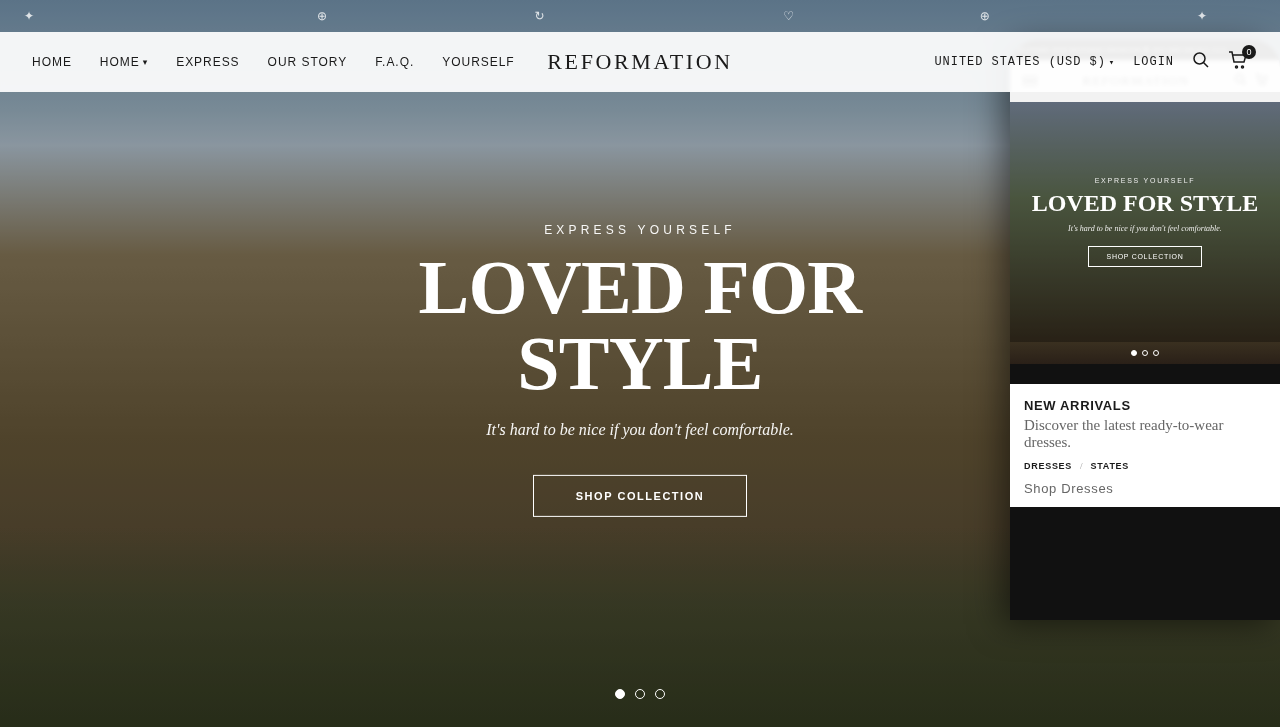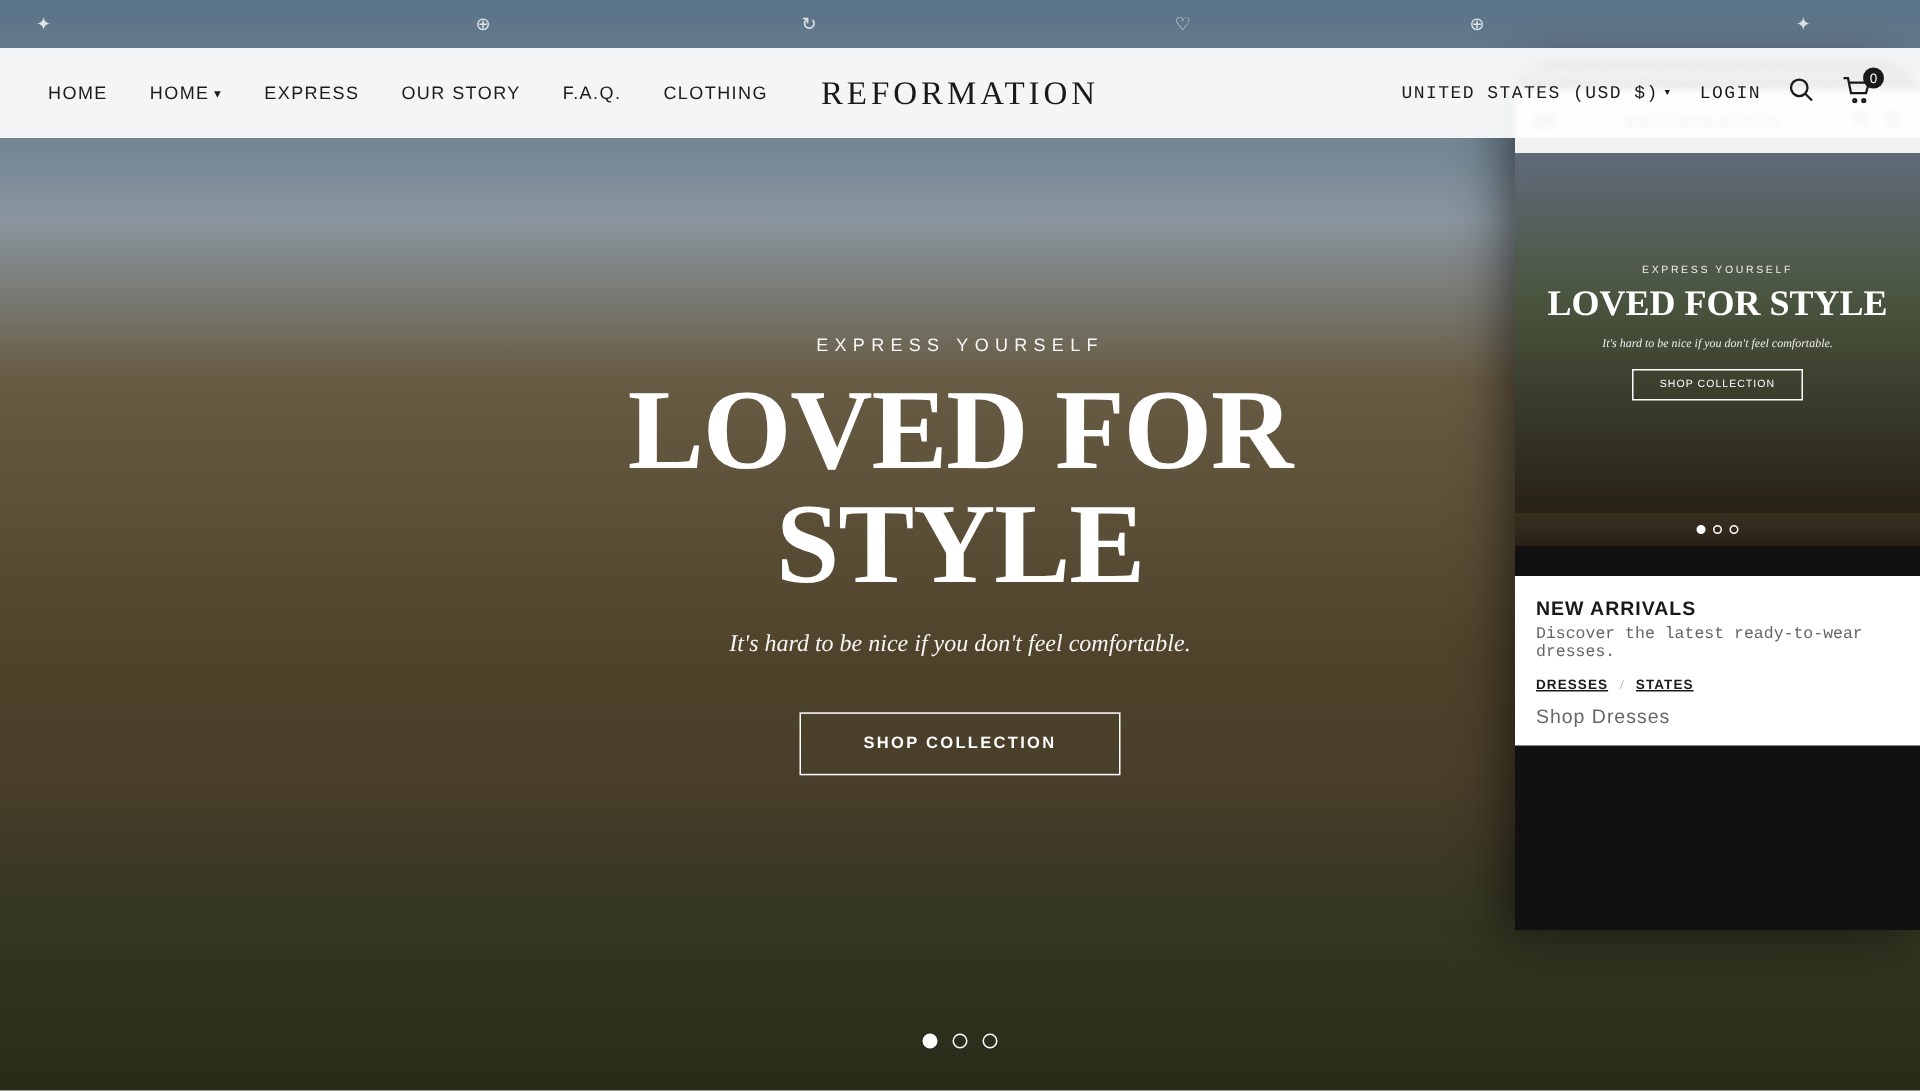--- a/index.html
+++ b/index.html
@@ -408,40 +408,39 @@
     .phone-arrivals-title {
       font-size: 13px;
       font-weight: 700;
       font-family: 'Arial', sans-serif;
       letter-spacing: 0.05em;
       margin-bottom: 4px;
       color: #1a1a1a;
     }
 
     .phone-arrivals-sub {
-      font-size: 11px;
+      font-size: 15px;
       color: #666;
       margin-bottom: 10px;
-      font-family: Liberation Mono, monospace;
+      font-family: Liberation Serif, serif;
     }
 
     .phone-links {
       display: flex;
       gap: 8px;
       align-items: center;
       margin-bottom: 8px;
     }
 
     .phone-link {
       font-size: 9px;
       font-family: 'Arial', sans-serif;
       letter-spacing: 0.08em;
       font-weight: 600;
       color: #1a1a1a;
-      text-decoration: underline;
       cursor: pointer;
     }
 
     .phone-link-divider {
       color: #999;
       font-size: 9px;
     }
 
     .phone-shop-link {
       font-size: 13px;
@@ -516,21 +515,21 @@
       <a class="nav-item">
         <span>EXPRESS</span>
       </a>
       <a class="nav-item">
         <span>OUR STORY</span>
       </a>
       <a class="nav-item">
         <span>F.A.Q.</span>
       </a>
       <a class="nav-item">
-        <span>CLOTHING</span>
+        <span>YOURSELF</span>
       </a>
     </div>
 
     <div class="nav-logo">REFORMATION</div>
 
     <div class="nav-right">
       <a class="nav-item">
         <span>UNITED STATES (USD $)</span>
         <span class="chevron">▾</span>
       </a>

